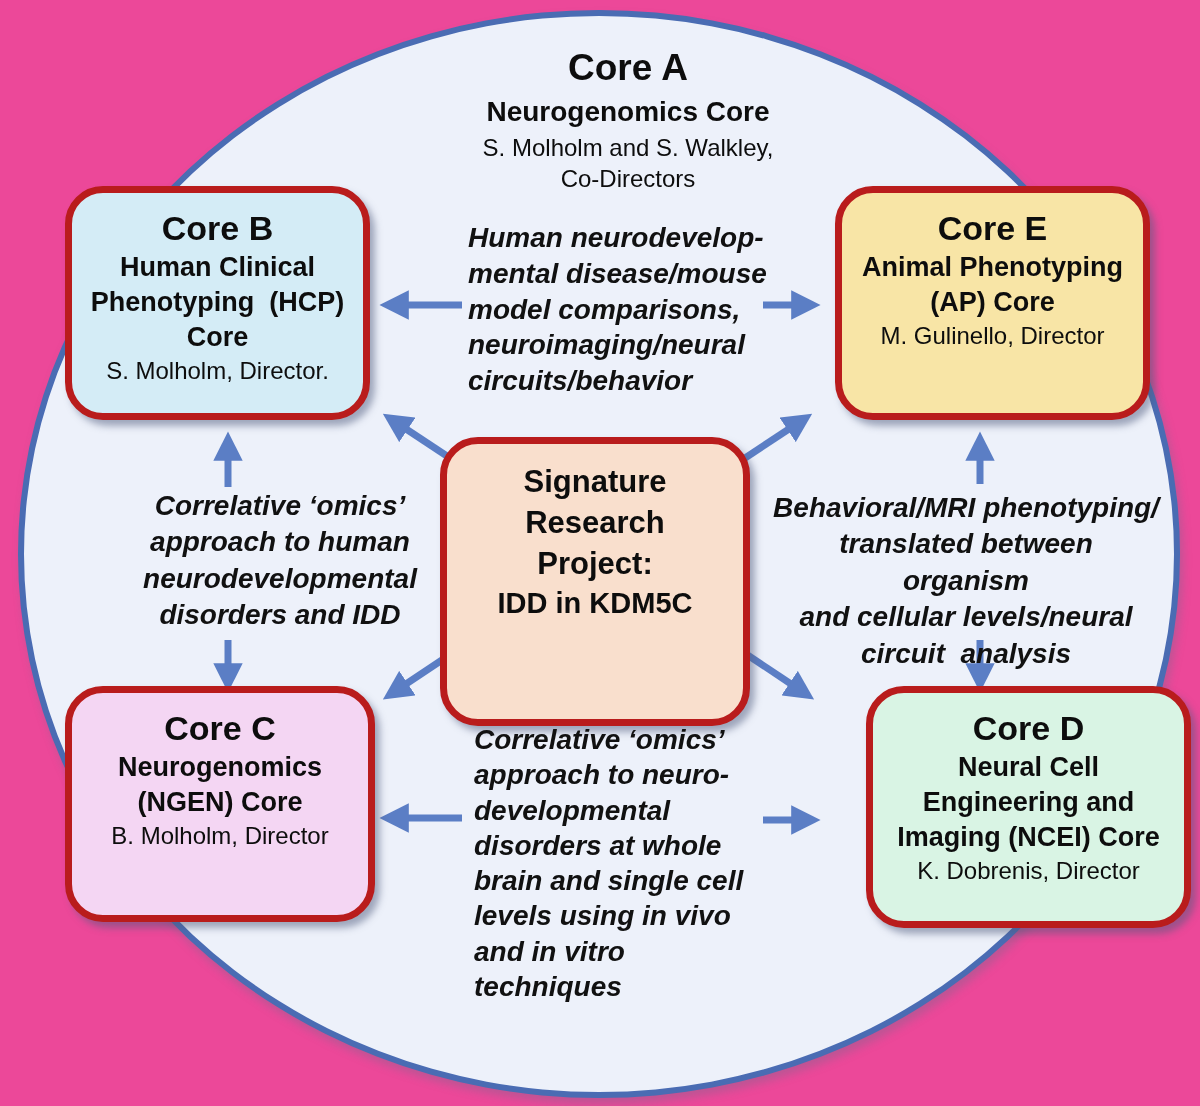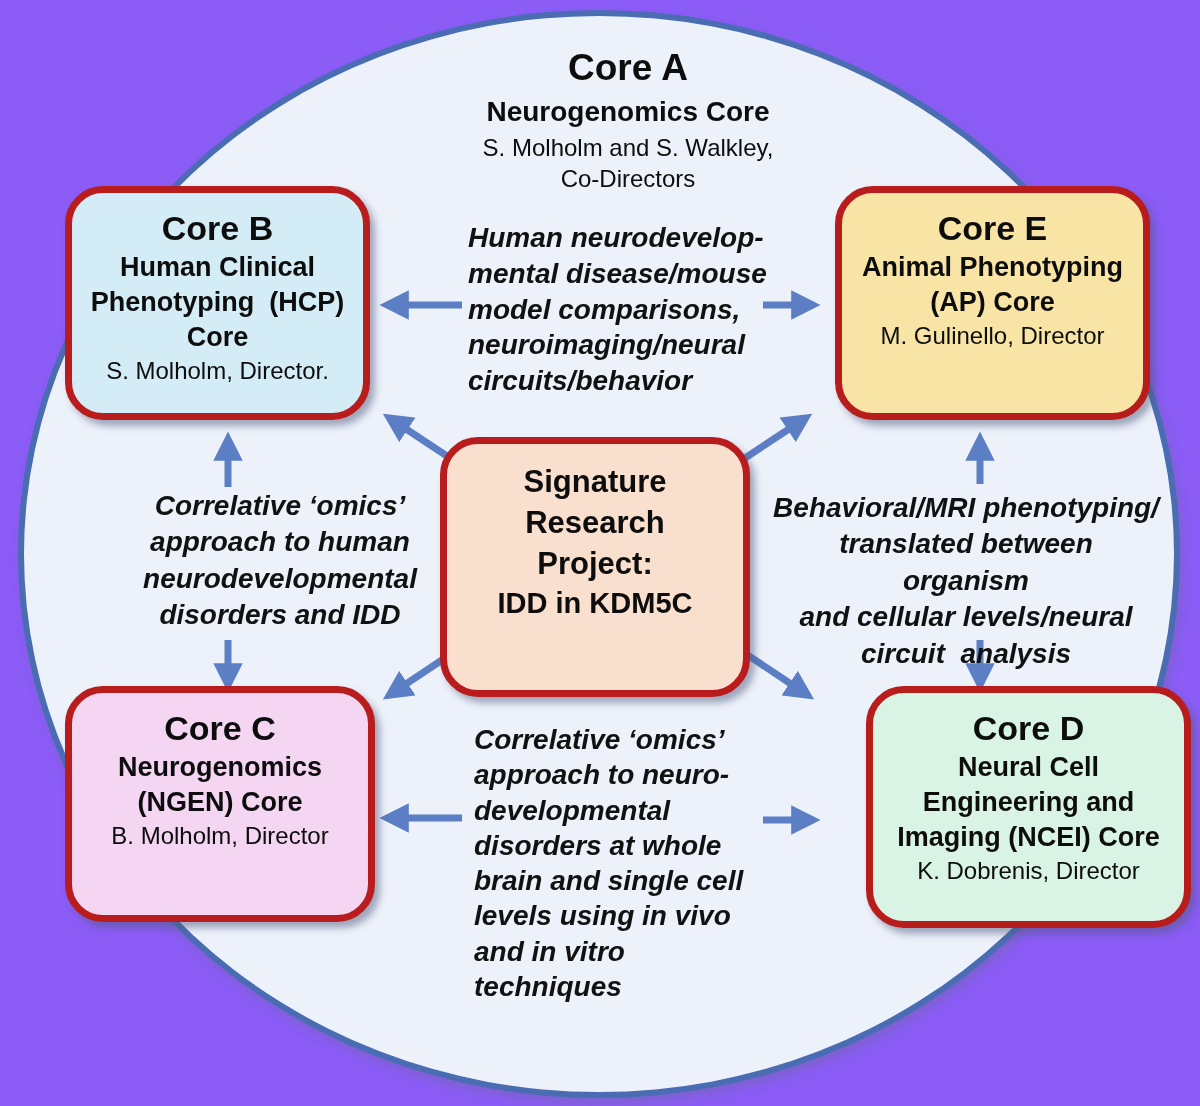--- a/index.html
+++ b/index.html
@@ -1,18 +1,18 @@
 <!DOCTYPE html>
 <html><head>
 <meta charset="utf-8">
 <style>
   html,body{margin:0;padding:0;background:#ffffff;}
   .canvas{
     position:relative;width:1200px;height:1106px;overflow:hidden;
-    background:#8b5cf6;font-family:"Liberation Sans",sans-serif;color:#0d0d0d;
+    background:#ec4899;font-family:"Liberation Sans",sans-serif;color:#0d0d0d;
   }
   .big-circle{
     position:absolute;left:18px;top:10px;width:1162px;height:1088px;
     border-radius:50%;background:#edf1fa;border:6px solid #4a6cb3;
     box-sizing:border-box;
     box-shadow:3px 6px 8px rgba(100,110,140,.35);
   }
   .arrows{position:absolute;left:0;top:0;pointer-events:none;}
 
   .box{
@@ -22,21 +22,21 @@
   }
   .box .title{font-size:34px;font-weight:bold;line-height:1.25;}
   .box .name{font-size:27px;font-weight:bold;line-height:1.3;white-space:pre-wrap;}
   .box .director{font-size:24px;line-height:1.3;}
   .gap .name{}
 
   #core-b{left:65px;top:186px;width:305px;height:234px;background:#d4ecf6;}
   #core-e{left:835px;top:186px;width:315px;height:234px;background:#f8e5a6;}
   #core-c{left:65px;top:686px;width:310px;height:236px;background:#f4d6f3;}
   #core-d{left:866px;top:686px;width:325px;height:242px;background:#d9f4e4;}
-  #center-box{left:440px;top:437px;width:310px;height:260px;background:#f9dfcd;padding-top:18px;}
+  #center-box{left:440px;top:437px;width:310px;height:289px;background:#f9dfcd;padding-top:18px;}
 
   .center-title{font-size:31px;font-weight:bold;line-height:1.32;white-space:pre-wrap;}
   .center-project{font-size:29px;font-weight:bold;line-height:1.3;}
   .center-pi{font-size:22px;line-height:1.3;}
 
   .core-a{position:absolute;left:448px;top:46px;width:360px;text-align:center;}
   .core-a .a-title{font-size:37px;font-weight:bold;line-height:1.2;}
   .core-a .a-subtitle{font-size:28px;font-weight:bold;margin-top:5px;line-height:1.2;}
   .core-a .a-directors{font-size:24px;margin-top:3px;line-height:1.3;white-space:pre-wrap;}
 

